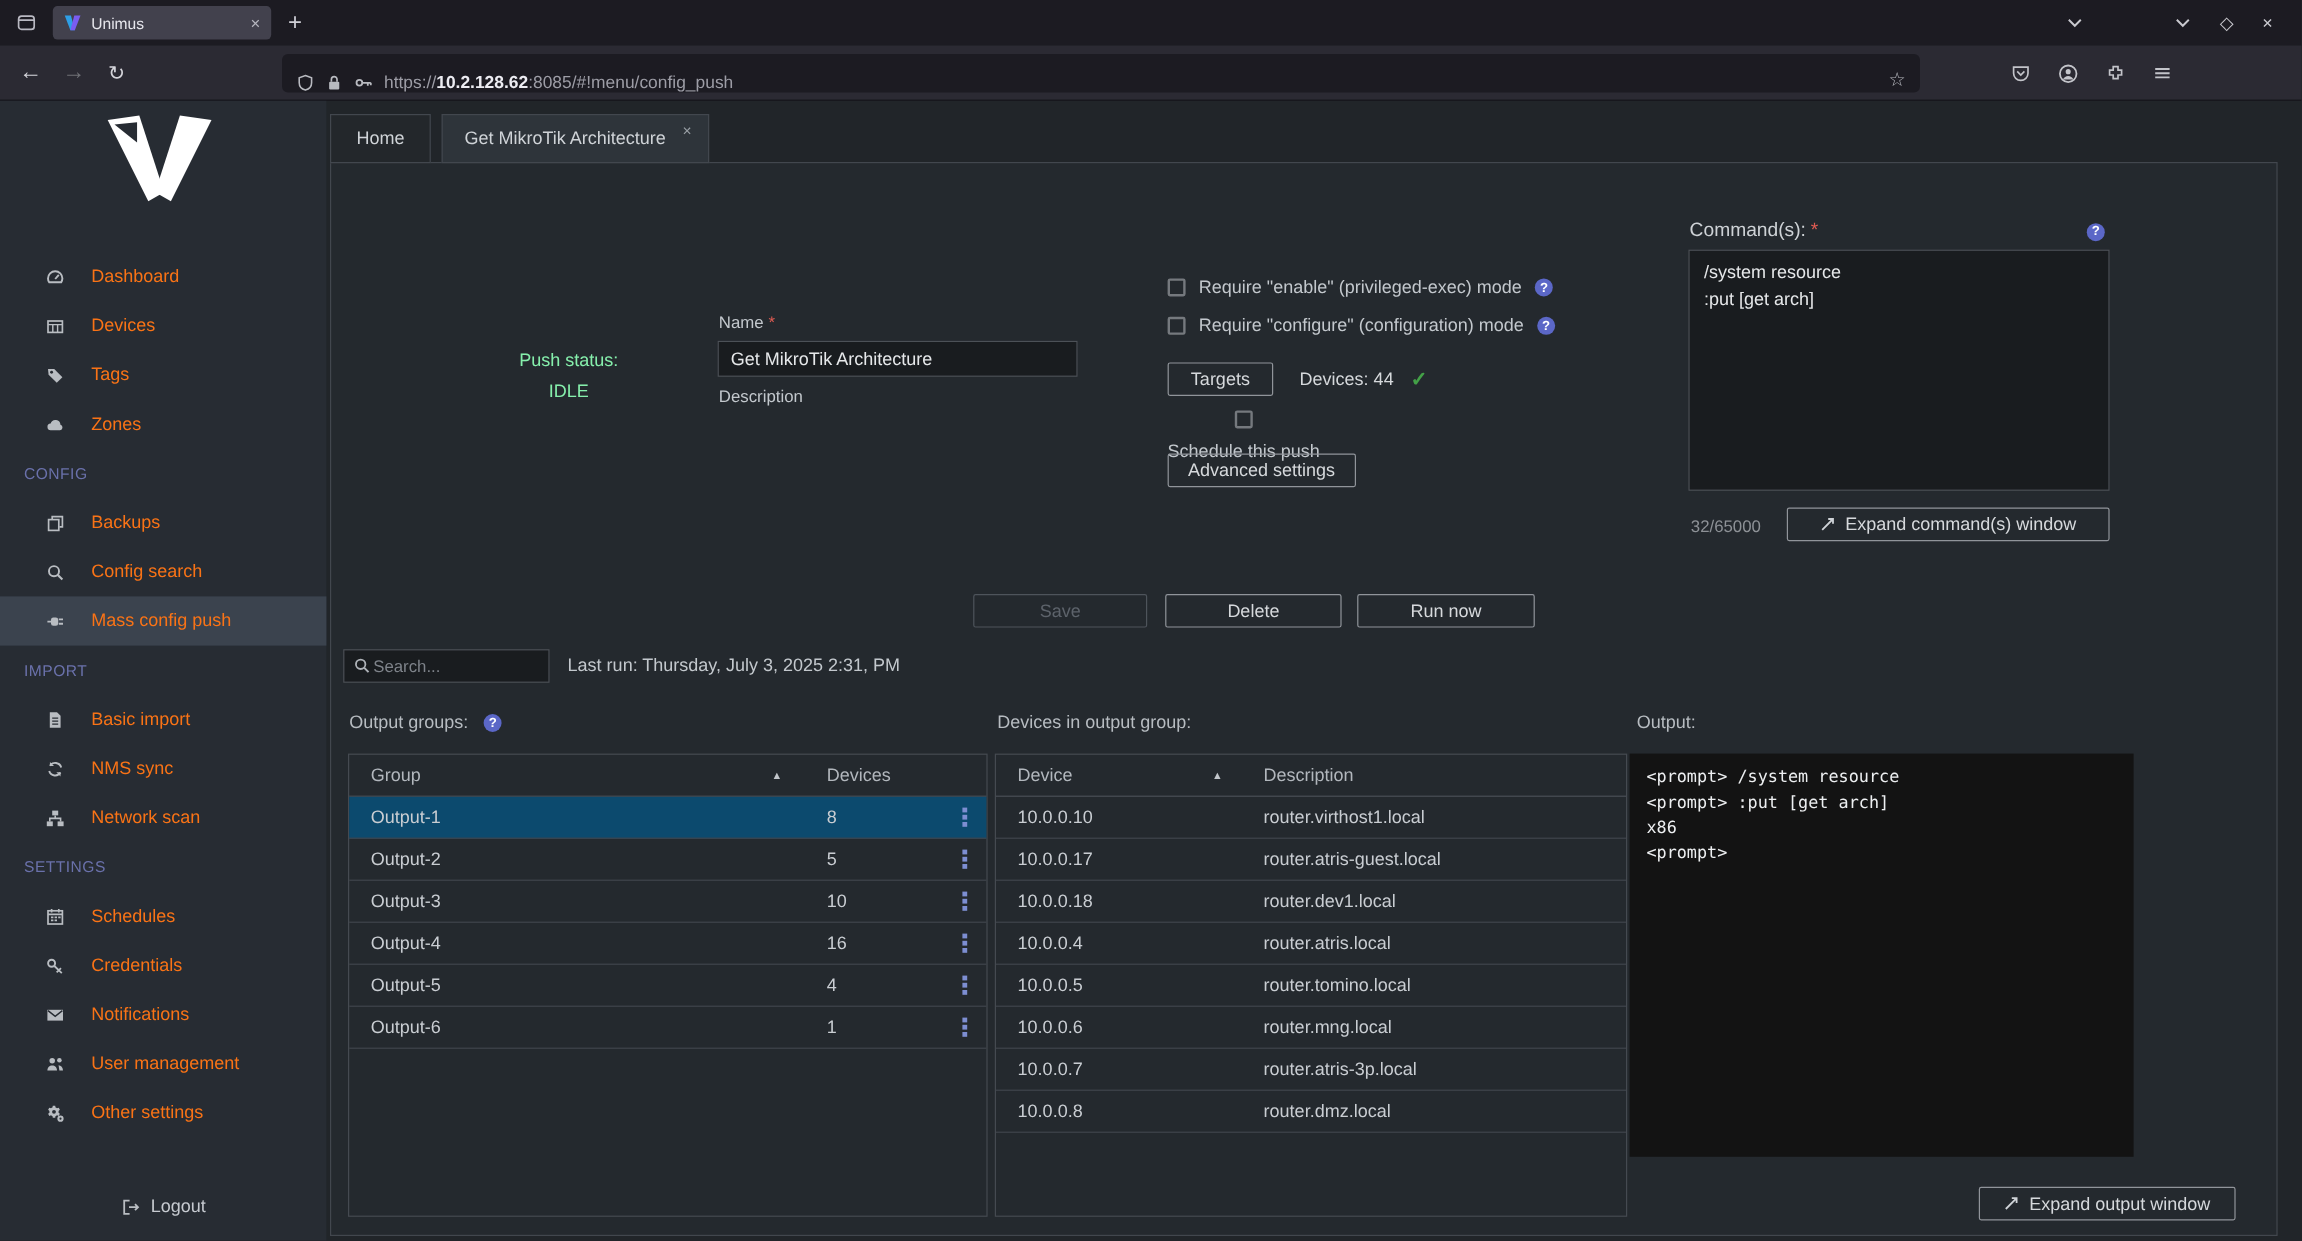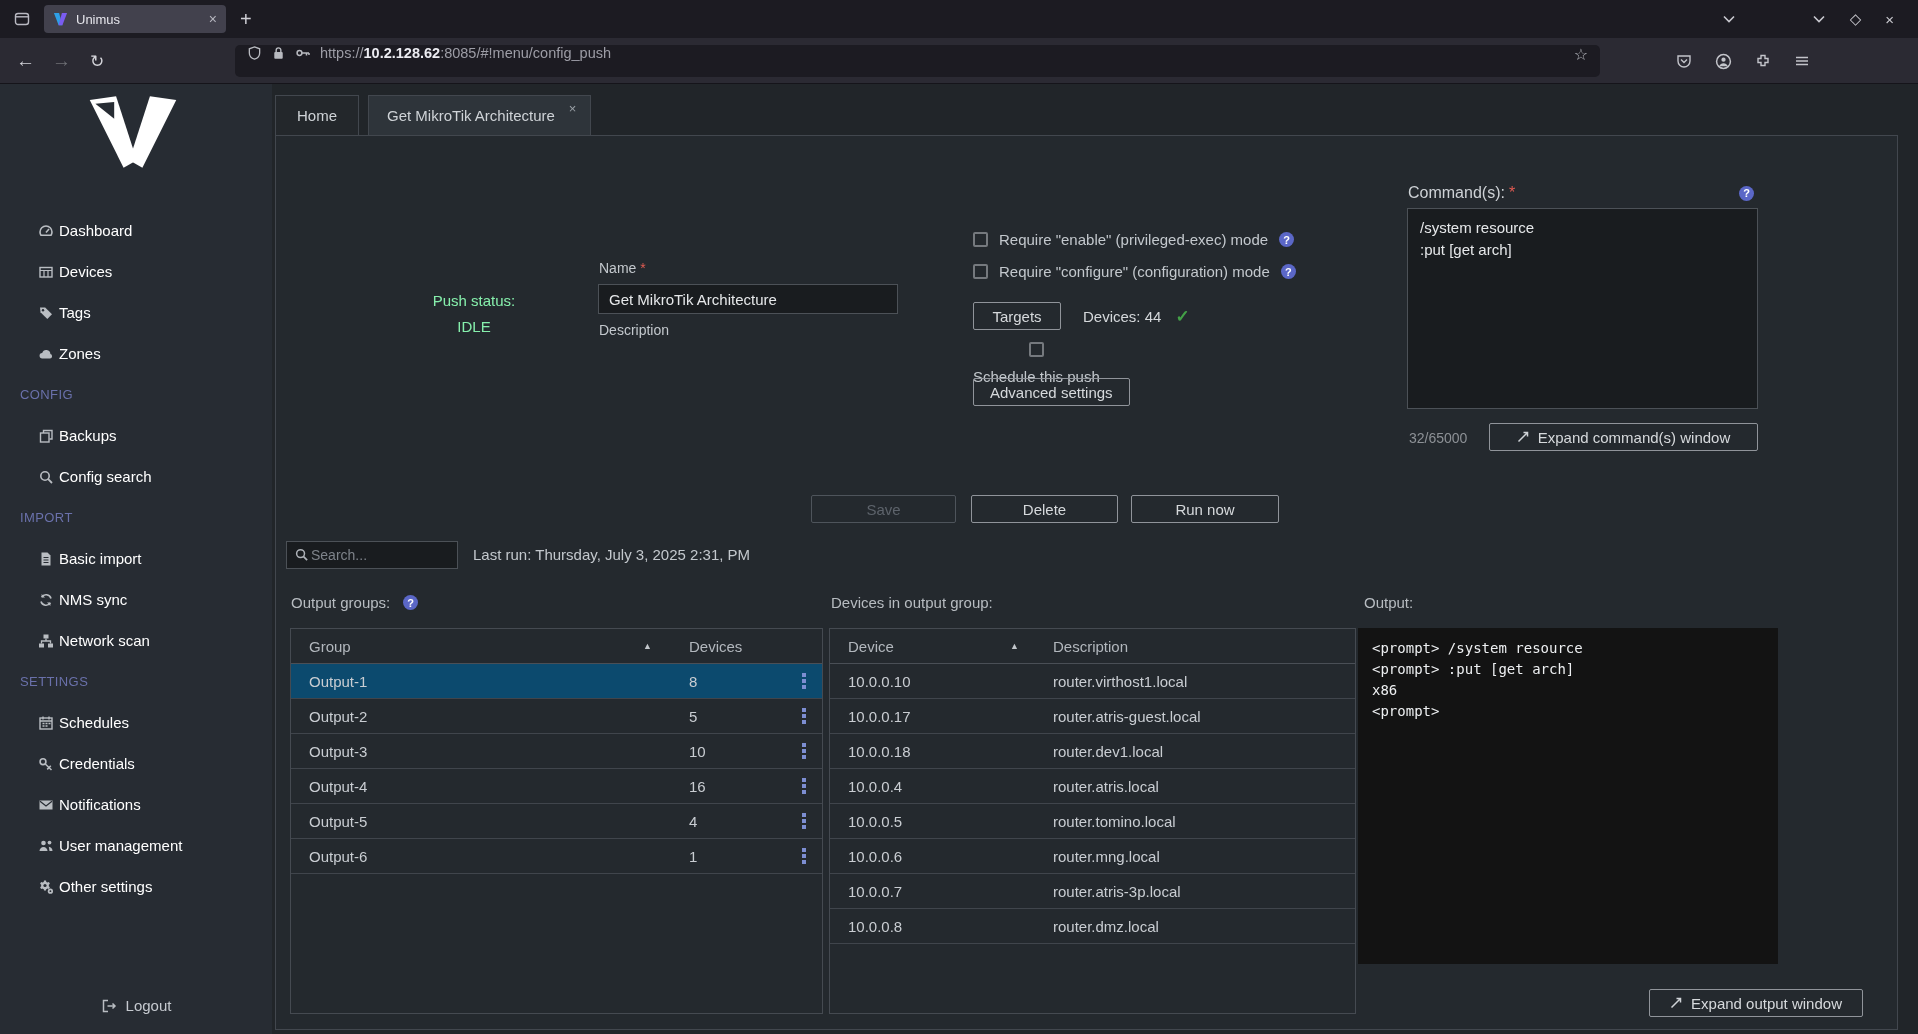--- a/index.html
+++ b/index.html
@@ -17,35 +17,35 @@
   .br-tab .title { flex:1; }
   .tab-x { color:#b6b6bf; font-size:14px; cursor:pointer; }
   .newtab { margin-left:14px; color:#cfcfd6; font-size:20px; line-height:1; cursor:pointer; }
   .title-right { margin-left:auto; display:flex; align-items:center; gap:24px; margin-right:24px; color:#c9c9cf; }
   .win-sep { width:28px; }
   .glyph-diamond, .glyph-x { font-size:15px; }
 
   .navbar { position:absolute; top:38px; left:0; width:100%; height:46px; background:#2b2a33; border-bottom:1px solid #15141a; }
   .nav-btn { position:absolute; top:0; height:46px; display:flex; align-items:center; color:#d4d4da; font-size:19px; cursor:pointer; }
   .nav-back { left:16px; } .nav-fwd { left:52px; color:#6f7076; } .nav-reload { left:90px; font-size:17px; }
-  .urlbar { position:absolute; left:235px; top:7px; width:1365px; height:32px; background:#1c1b22; border-radius:5px; display:flex; align-items:flex-start; padding:0 12px; gap:9px; cursor:text; }
+  .urlbar { position:absolute; left:235px; top:7px; width:1365px; height:32px; background:#1c1b22; border-radius:5px; display:flex; align-items:flex-end; padding:0 12px; gap:9px; cursor:text; }
   .url-text { font-size:14.5px; color:#9d9da6; white-space:nowrap; }
   .url-text .host { color:#ececf2; font-weight:bold; }
   .urlbar .star { margin-left:auto; color:#b8bac0; font-size:16px; cursor:pointer; }
   .nav-right { position:absolute; right:108px; top:0; height:46px; display:flex; align-items:center; gap:23px; color:#c3c4ca; }
   .nav-right > span { cursor:pointer; }
 
   
   .app { position:absolute; top:84px; left:0; width:1918px; height:950px; }
 
   
   .sidebar { position:absolute; left:0; top:0; width:272px; height:100%; background:#272c33; }
   .logo { position:absolute; left:86px; top:10px; width:94px; height:76px; }
   .side-menu { position:absolute; top:126px; left:0; width:100%; }
-  .side-item { height:41px; display:flex; align-items:center; padding-left:37px; gap:4px; font-size:15px; color:#ffffff; cursor:pointer; }
+  .side-item { height:41px; display:flex; align-items:center; padding-left:37px; gap:21px; font-size:15px; color:#f97316; cursor:pointer; }
   .side-item .icon { width:18px; color:#b9bdc2; display:flex; justify-content:center; }
   .side-item.active { background:#3b434e; }
   .side-header { height:20px; margin:13px 0 8px 20px; font-size:13px; color:#6a71ab; letter-spacing:.4px; }
   .logout { position:absolute; top:913px; left:0; width:100%; display:flex; justify-content:center; align-items:center; gap:9px; font-size:15px; color:#c6cad0; cursor:pointer; }
   .logout .icon { color:#b9bdc2; }
 
   
   .ptabs { position:absolute; left:275px; top:11px; height:41px; display:flex; gap:9px; z-index:2; }
   .ptab { border:1px solid #42474e; background:#23272b; color:#cfd3d7; font-size:15px; padding:0 21px; display:flex; align-items:center; cursor:pointer; }
   .ptab.active { background:#2e343a; padding:0 14px 0 18px; }
@@ -259,20 +259,30 @@
       </div>
       <div class="side-item">
         <span class="icon">
             <svg width="16" height="16" viewBox="0 0 16 16" fill="none" stroke="currentColor">
               <circle cx="7" cy="7" r="4.2" stroke-width="1.6"></circle>
               <line x1="10.2" y1="10.2" x2="14" y2="14" stroke-width="1.8"></line>
             </svg>
           </span>
         <span>Config search</span>
       </div>
+      <div class="side-item active">
+        <span class="icon">
+            <svg width="16" height="16" viewBox="0 0 16 16">
+              <path d="M1.5 8h3" stroke="currentColor" stroke-width="1.5"></path>
+              <rect x="4.5" y="4.5" width="6" height="7" rx="2" fill="currentColor"></rect>
+              <path d="M11 6.2h3.5M11 9.8h3.5" stroke="currentColor" stroke-width="1.5"></path>
+            </svg>
+          </span>
+        <span>Mass config push</span>
+      </div>
 
       <div class="side-header">IMPORT</div>
       <div class="side-item">
         <span class="icon">
             <svg width="16" height="16" viewBox="0 0 16 16">
               <path d="M3.5 1.5h6l3 3v10h-9z" fill="currentColor"></path>
               <path d="M5.5 6.5h5M5.5 9h5M5.5 11.5h5" stroke="#272c33" stroke-width="1"></path>
             </svg>
           </span>
         <span>Basic import</span>

